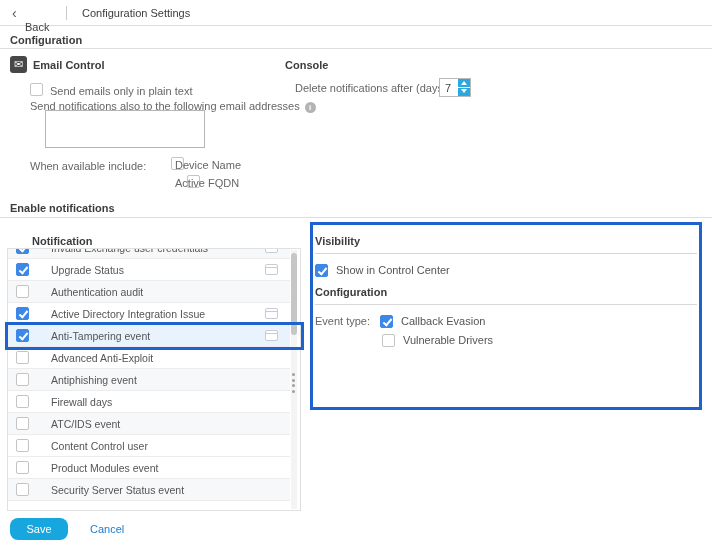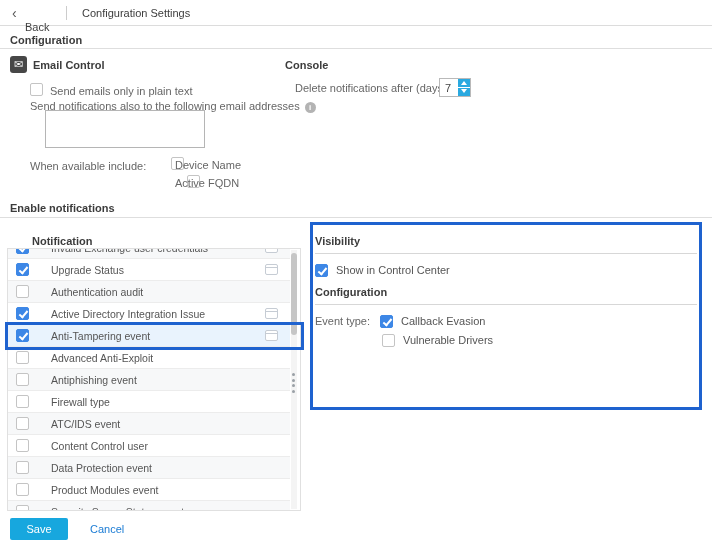--- a/index.html
+++ b/index.html
@@ -75,21 +75,21 @@
   
   .panel{position:absolute;left:310px;top:222px;width:392px;height:188px;border:3px solid var(--hl);background:#fff}
   .panel .inner{position:relative;padding:10px 2px}
   .panel .sec-title{font-weight:bold;color:#3c3c3c}
   .panel .sec-rule{height:1px;background:#d7d7d7;margin:6px 0 10px 0}
   .chk-line{display:flex;align-items:flex-start;margin-bottom:9px}
   .chk-line .lbl{margin-left:8px;color:#555}
 
   
   .save-btn{position:absolute;left:10px;top:518px;width:58px;height:22px;background:var(--save);
-      color:#fff;border:none;border-radius:2px;font-family:"Liberation Sans",sans-serif;font-size:11px;cursor:pointer}
+      color:#fff;border:none;border-radius:8px;font-family:"Liberation Sans",sans-serif;font-size:11px;cursor:pointer}
   .cancel-link{position:absolute;left:90px;top:523px;color:var(--link);cursor:pointer}
 </style>
 </head>
 <body>
 
 
 
 
 <div class="hdr">
   <span class="back-chevron">‹</span>
@@ -170,36 +170,31 @@
     <span class="row-label">Advanced Anti-Exploit</span>
     <span class="wicon" style="visibility: hidden;"></span>
   </div>
         <div class="nrow stripe">
     <span class="cb"></span>
     <span class="row-label">Antiphishing event</span>
     <span class="wicon" style="visibility: hidden;"></span>
   </div>
         <div class="nrow">
     <span class="cb"></span>
-    <span class="row-label">Firewall type</span>
+    <span class="row-label">Firewall days</span>
     <span class="wicon" style="visibility: hidden;"></span>
   </div>
         <div class="nrow stripe">
     <span class="cb"></span>
     <span class="row-label">ATC/IDS event</span>
     <span class="wicon" style="visibility: hidden;"></span>
   </div>
         <div class="nrow">
     <span class="cb"></span>
     <span class="row-label">Content Control user</span>
-    <span class="wicon" style="visibility: hidden;"></span>
-  </div>
-        <div class="nrow stripe">
-    <span class="cb"></span>
-    <span class="row-label">Data Protection event</span>
     <span class="wicon" style="visibility: hidden;"></span>
   </div>
         <div class="nrow">
     <span class="cb"></span>
     <span class="row-label">Product Modules event</span>
     <span class="wicon" style="visibility: hidden;"></span>
   </div>
         <div class="nrow stripe">
     <span class="cb"></span>
     <span class="row-label">Security Server Status event</span>

